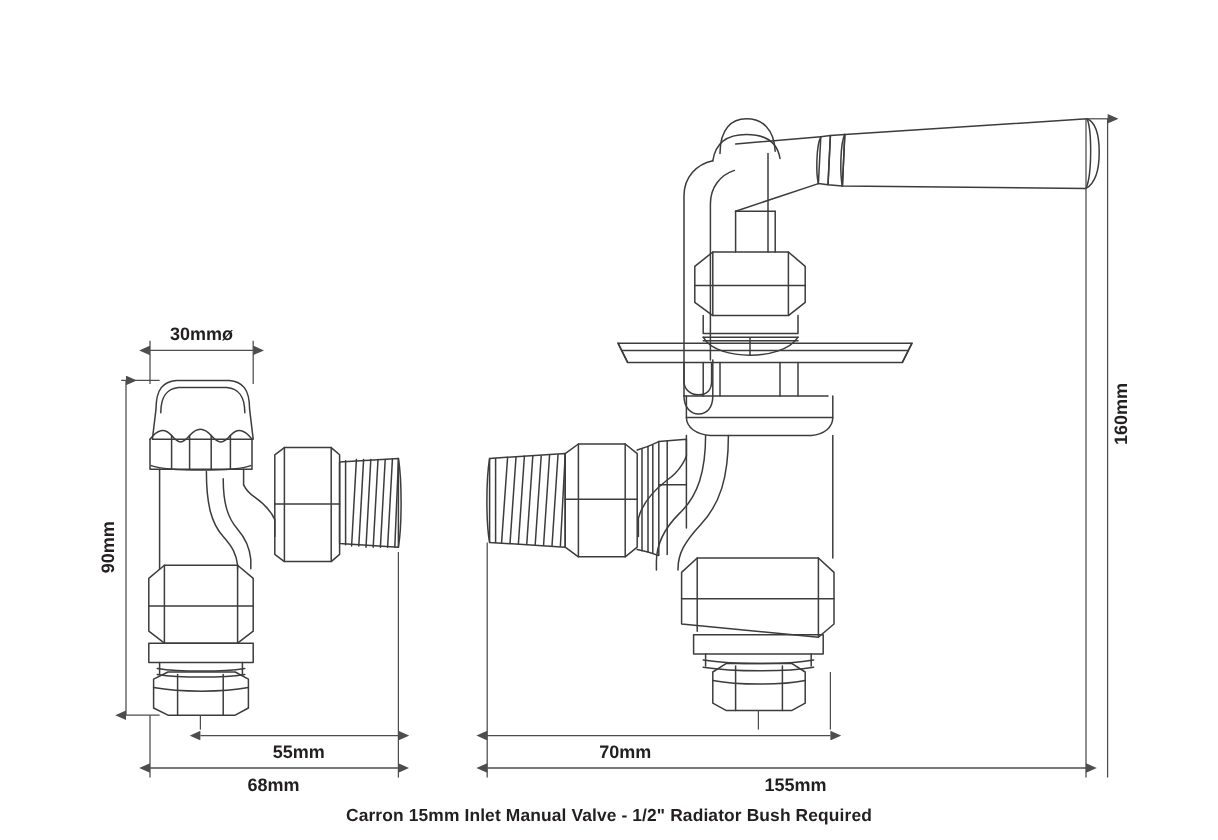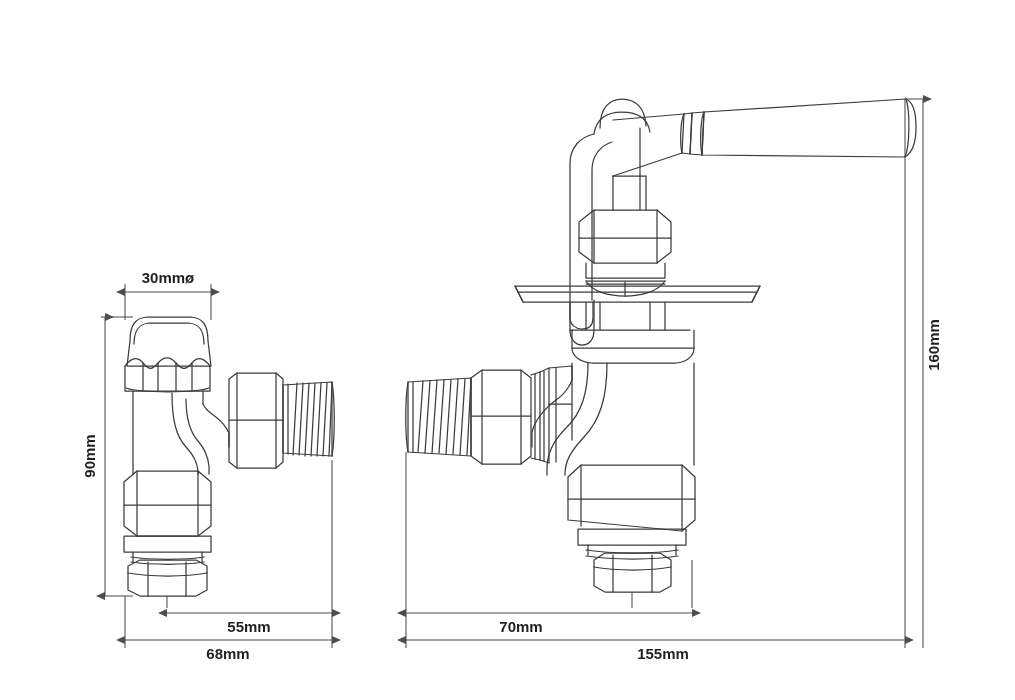--- a/index.html
+++ b/index.html
@@ -350,14 +350,15 @@
     </g>
 
     <g>
       <text x="939" y="345" font-size="15" text-anchor="middle" transform="rotate(-90 939 345)">160mm</text>
       <text x="521" y="632" font-size="15" text-anchor="middle">70mm</text>
       <text x="663" y="659" font-size="15" text-anchor="middle">155mm</text>
     </g>
 
   </svg>
 
+  <div class="caption">Carron 15mm Inlet Manual Valve - 1/2" Radiator Bush Required</div>
 
 </div>
 
 </body></html>

